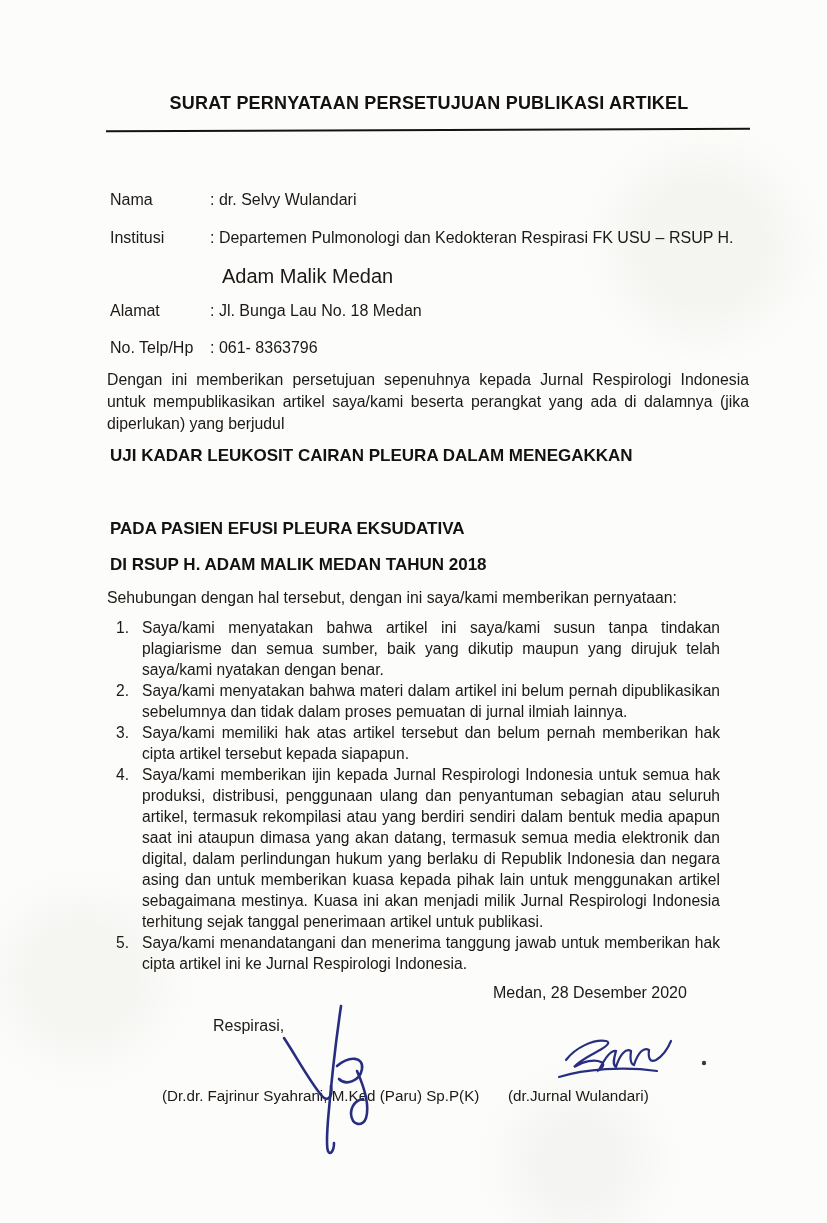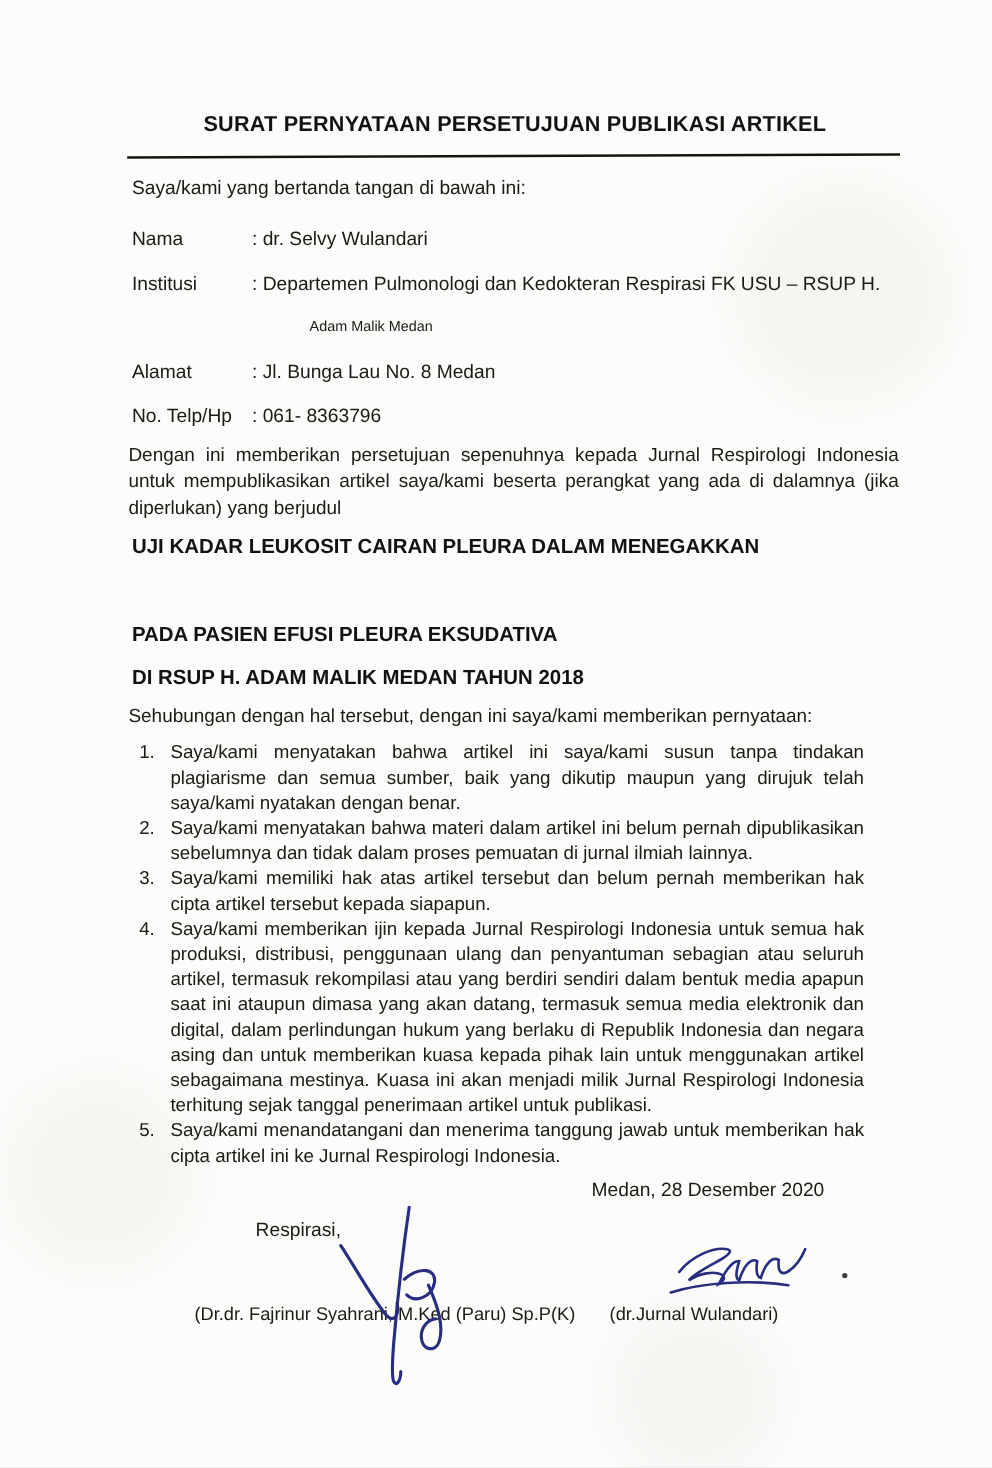--- a/index.html
+++ b/index.html
@@ -23,21 +23,21 @@
   }
   .title-rule{
     top:129px;left:106px;width:644px;height:2.4px;background:#16130f;
     transform:rotate(-0.22deg);
   }
   .intro{top:149px;left:110px;font-size:16px;}
   .field-label{font-size:16px;left:110px;}
   .field-value{font-size:16px;left:210px;}
   .row-nama{top:191px;}
   .row-inst1{top:229px;}
-  .row-inst2{top:265px;left:222px;font-size:12px;margin-left:36px;}
+  .row-inst2{top:265px;left:222px;font-size:20px;}
   .row-alamat{top:302px;}
   .row-telp{top:339px;}
   .consent{
     top:369px;left:107px;width:642px;
     font-size:15.8px;line-height:22px;text-align:justify;
   }
   .art-title{left:110px;width:638px;font-weight:bold;font-size:17px;color:#141210;}
   .t1{top:446px;}.t2{top:483px;}.t3{top:519px;}.t4{top:555px;}
   .stmt-intro{top:589px;left:107px;font-size:15.8px;}
   .stmt-list{top:617px;left:116px;width:634px;}
@@ -51,31 +51,30 @@
   .sig-layer{top:0;left:0;width:827px;height:1223px;pointer-events:none;}
 </style>
 </head>
 <body>
 
 <div class="page">
 
   <div class="abs doc-title">SURAT PERNYATAAN PERSETUJUAN PUBLIKASI ARTIKEL</div>
   <div class="abs title-rule"></div>
 
-  <div class="abs intro">Saya/kami yang bertanda tangan di bawah ini:</div>
 
   <div class="abs field-label row-nama">Nama</div>
   <div class="abs field-value row-nama">: dr. Selvy Wulandari</div>
 
   <div class="abs field-label row-inst1">Institusi</div>
   <div class="abs field-value row-inst1">: Departemen Pulmonologi dan Kedokteran Respirasi FK USU – RSUP H.</div>
   <div class="abs row-inst2">Adam Malik Medan</div>
 
   <div class="abs field-label row-alamat">Alamat</div>
-  <div class="abs field-value row-alamat">: Jl. Bunga Lau No. 8 Medan</div>
+  <div class="abs field-value row-alamat">: Jl. Bunga Lau No. 18 Medan</div>
 
   <div class="abs field-label row-telp">No. Telp/Hp</div>
   <div class="abs field-value row-telp">: 061- 8363796</div>
 
   <div class="abs consent">Dengan ini memberikan persetujuan sepenuhnya kepada Jurnal Respirologi Indonesia untuk mempublikasikan artikel saya/kami beserta perangkat yang ada di dalamnya (jika diperlukan) yang berjudul</div>
 
   <div class="abs art-title t1">UJI KADAR LEUKOSIT CAIRAN PLEURA DALAM MENEGAKKAN</div>
   <div class="abs art-title t3">PADA PASIEN EFUSI PLEURA EKSUDATIVA</div>
   <div class="abs art-title t4">DI RSUP H. ADAM MALIK MEDAN TAHUN 2018</div>
 

